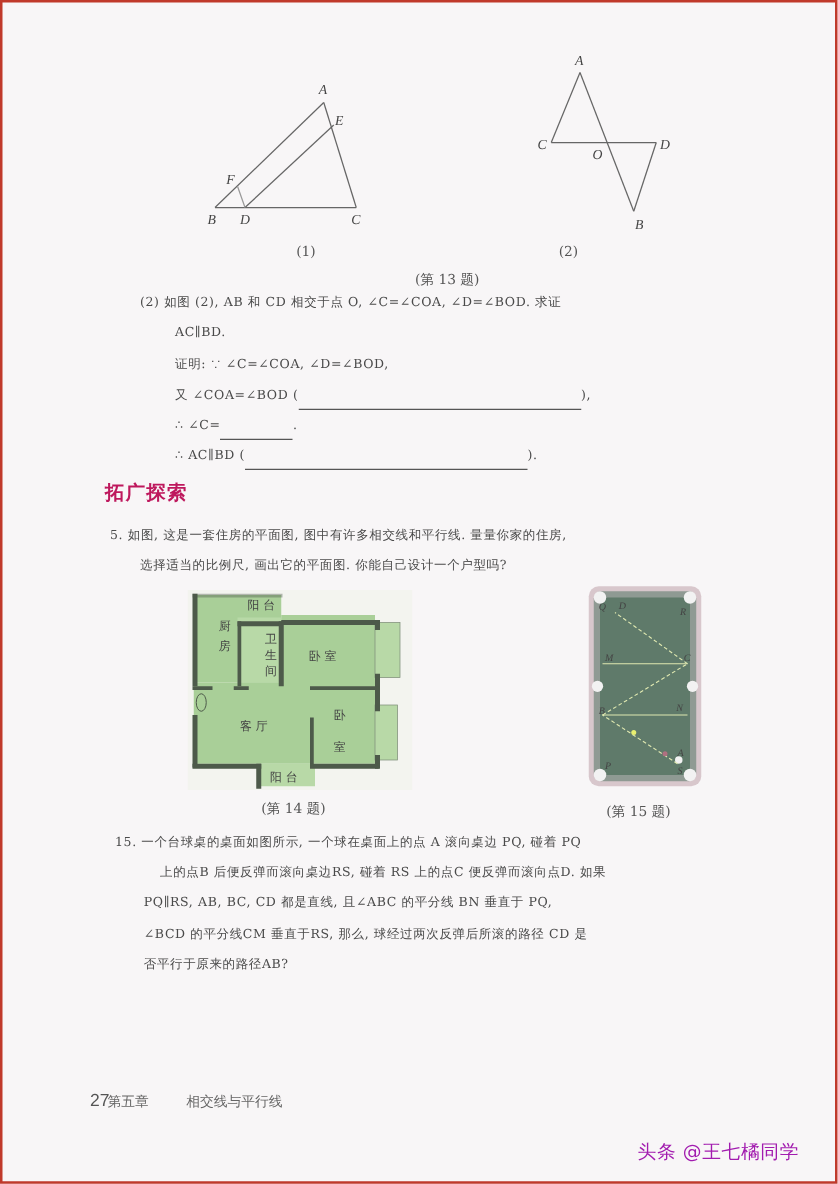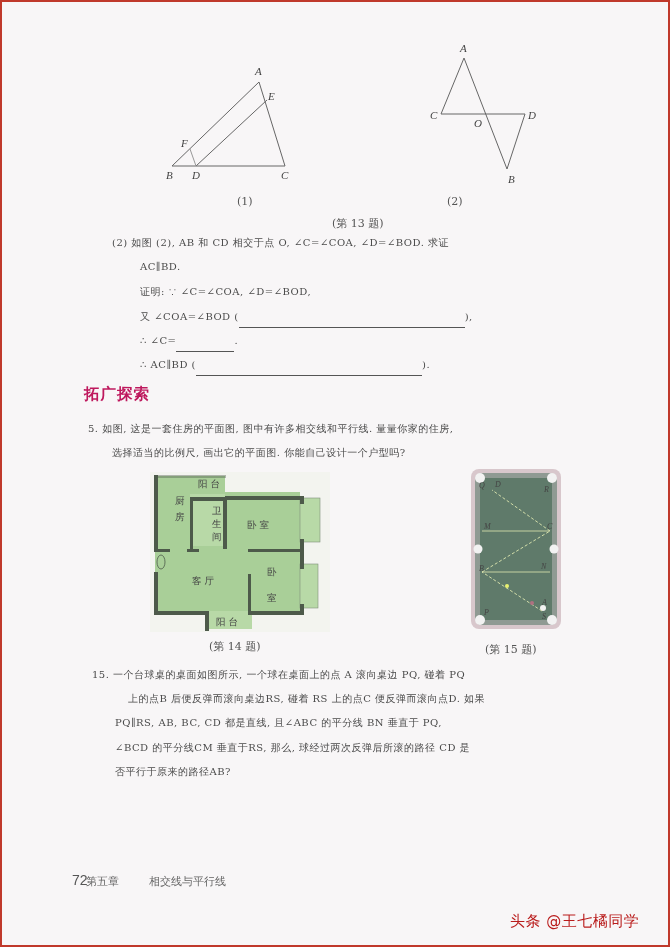--- a/index.html
+++ b/index.html
@@ -6,21 +6,21 @@
   body { width: 670px; height: 947px; background: #ffffff; position: relative; overflow: hidden; }
   .frame { position: absolute; left: 0; top: 0; width: 666px; height: 943px; border: 2px solid #c0392b; background: #f8f6f7; }
   .page { position: absolute; left: 0; top: 0; width: 670px; height: 947px; font-family: "DejaVu Serif", serif; color: #4a4a4a; }
   .abs { position: absolute; }
   .line { font-size: 10px; line-height: 22px; white-space: nowrap; letter-spacing: 0.5px; }
   .caption { font-size: 11px; color: #555; font-family: "DejaVu Serif", serif; }
   .section-title { font-family: "DejaVu Sans", sans-serif; font-weight: bold; font-size: 15.5px; color: #be185d; letter-spacing: 1px; }
   .blank { display: inline-block; border-bottom: 1px solid #555; vertical-align: bottom; height: 14px; }
   .footer-num { font-family: "Liberation Sans", sans-serif; font-size: 14px; color: #555; }
   .footer-text { font-family: "DejaVu Serif", serif; font-size: 11px; color: #666; }
-  .watermark { font-family: "DejaVu Sans", sans-serif; font-size: 15px; color: #b91c1c; letter-spacing: 0.5px; }
+  .watermark { font-family: "DejaVu Sans", sans-serif; font-size: 15px; color: #a21caf; letter-spacing: 0.5px; }
   svg text { font-family: "Liberation Serif", serif; font-style: italic; fill: #444; }
 </style>
 </head>
 <body>
 
 <div class="frame"></div>
 
 <div class="page">
 
   <svg class="abs" style="left:150px;top:55px;" width="160" height="160">
@@ -160,18 +160,18 @@
     </g>
   </svg>
   <div class="abs caption" style="left:485px;top:642px;">(第 15 题)</div>
 
   <div class="abs line" style="left:92px;top:664px;">15. 一个台球桌的桌面如图所示, 一个球在桌面上的点 A 滚向桌边 PQ, 碰着 PQ</div>
   <div class="abs line" style="left:128px;top:688px;">上的点B 后便反弹而滚向桌边RS, 碰着 RS 上的点C 便反弹而滚向点D. 如果</div>
   <div class="abs line" style="left:115px;top:712px;">PQ∥RS, AB, BC, CD 都是直线, 且∠ABC 的平分线 BN 垂直于 PQ,</div>
   <div class="abs line" style="left:115px;top:761px;">否平行于原来的路径AB?</div>
   <div class="abs line" style="left:115px;top:737px;">∠BCD 的平分线CM 垂直于RS, 那么, 球经过两次反弹后所滚的路径 CD 是</div>
 
-  <div class="abs footer-num" style="left:72px;top:872px;">72</div>
+  <div class="abs footer-num" style="left:72px;top:872px;">27</div>
   <div class="abs footer-text" style="left:86px;top:874px;">第五章</div>
   <div class="abs footer-text" style="left:149px;top:874px;">相交线与平行线</div>
 
   <div class="abs watermark" style="left:510px;top:912px;">头条 @王七橘同学</div>
 </div>
 
 </body></html>

